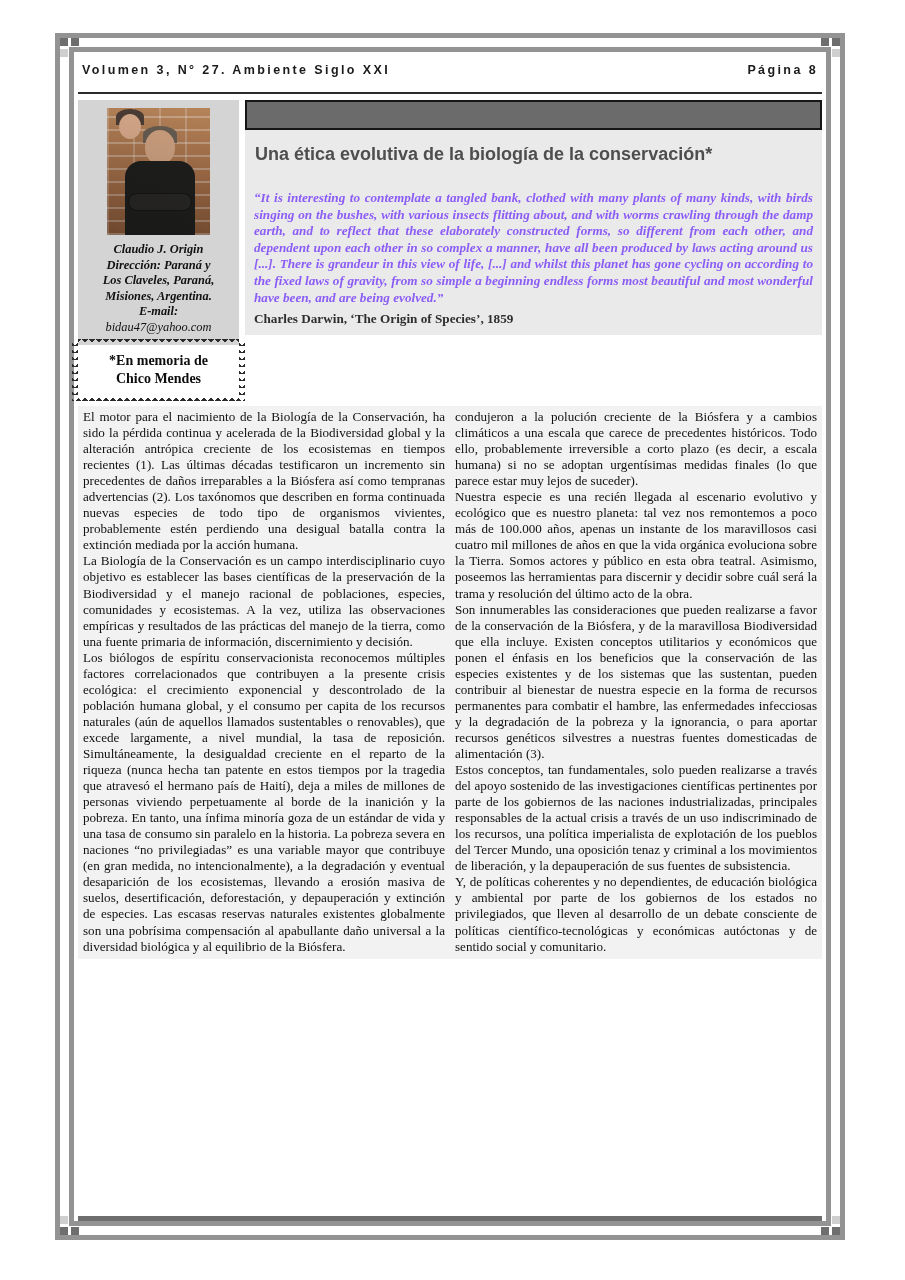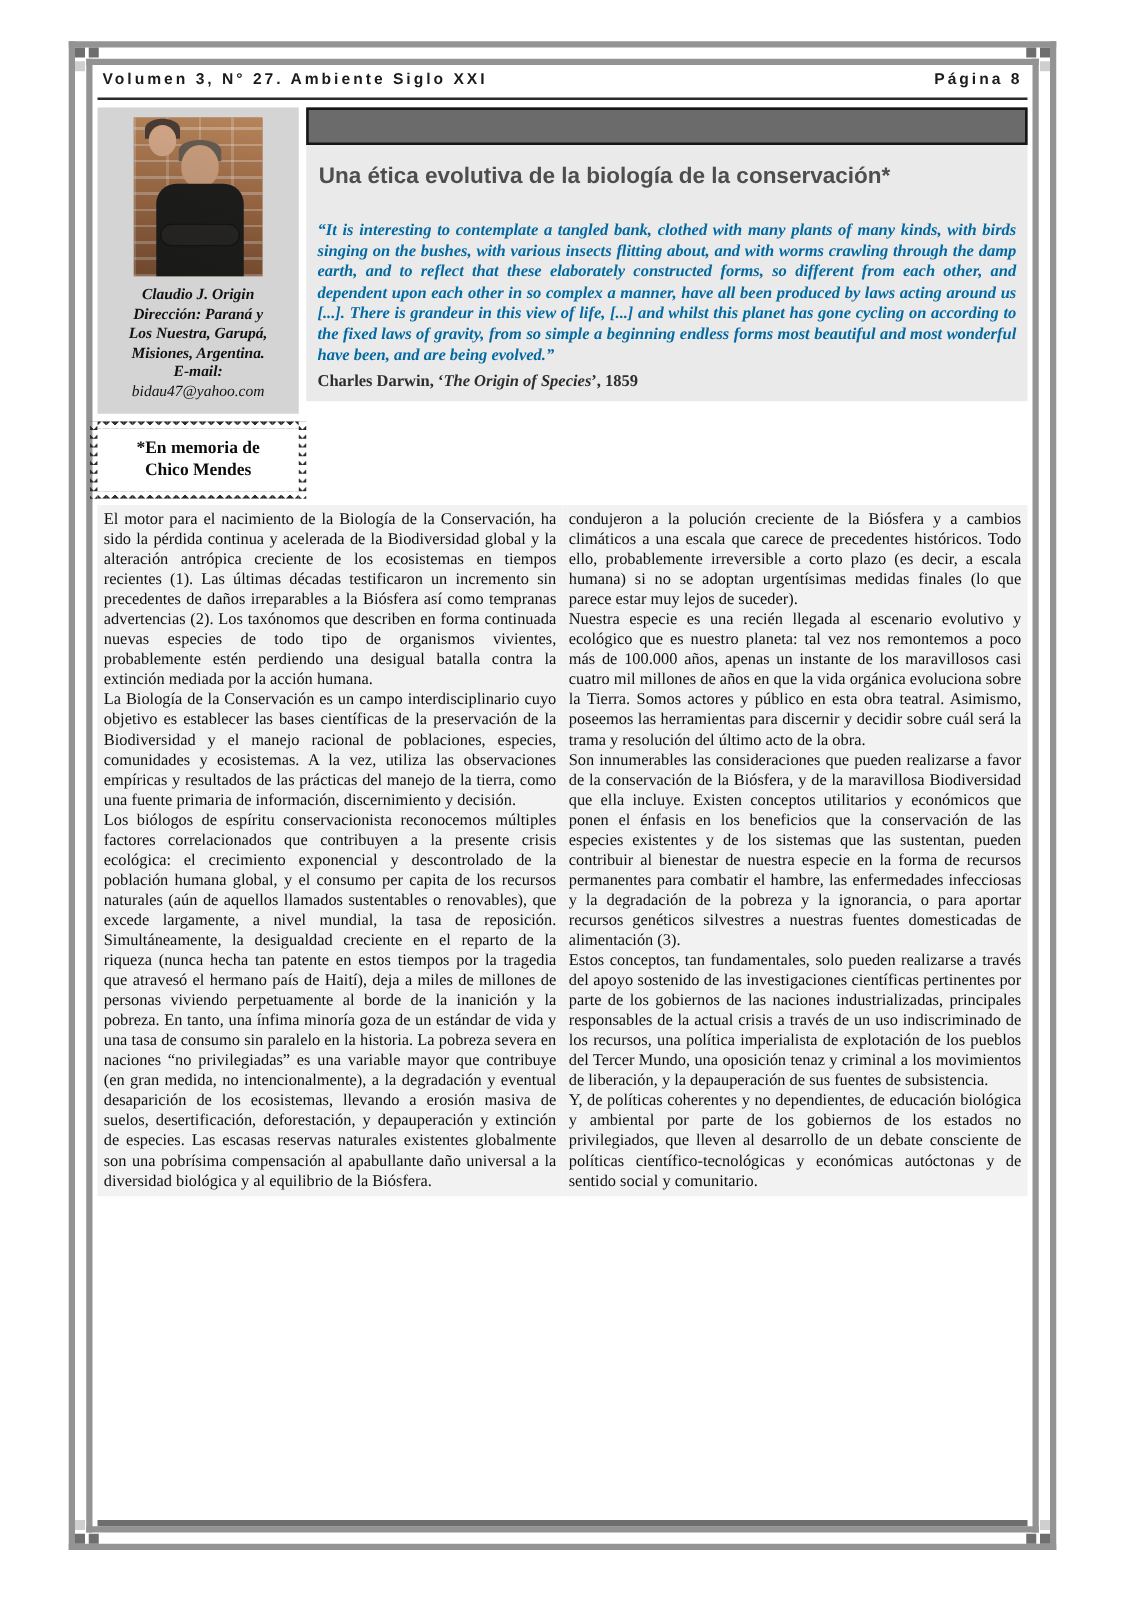--- a/index.html
+++ b/index.html
@@ -46,21 +46,21 @@
   #sheet {
     position: absolute;
     left: 78px; top: 52px;
     width: 744px; height: 1166px;
     background: #ffffff;
   }
 
   
   #masthead {
     position: relative;
-    height: 28px;
+    height: 42px;
     border-bottom: 2px solid #2b2b2b;
     display: flex;
     align-items: center;
     justify-content: space-between;
     padding: 0 4px 4px 4px;
   }
   .masthead-text {
     font-family: "Liberation Sans", sans-serif;
     font-weight: bold;
     font-size: 12.5px;
@@ -156,21 +156,21 @@
     font-family: "Liberation Serif", serif;
     font-style: italic;
     font-weight: bold;
     font-size: 12.4px;
     line-height: 15.5px;
     color: #111111;
   }
   #author-meta .email-addr { font-weight: normal; }
 
   #memorial {
-    margin-top: 12px;
+    margin-top: 0;
     background: #ffffff;
     padding: 7px 4px;
     text-align: center;
     position: relative;
   }
   
   .zig {
     position: absolute;
     background-repeat: repeat-x;
     background-size: 7px 6px;
@@ -223,33 +223,33 @@
     padding: 0 10px 0 10px;
     line-height: 24px;
   }
   #quote-block {
     padding: 12px 9px 4px 9px;
     font-family: "Liberation Serif", serif;
     font-style: italic;
     font-weight: bold;
     font-size: 13.2px;
     line-height: 16.6px;
-    color: #0369a1;
+    color: #8b5cf6;
     text-align: justify;
   }
   #quote-attrib {
     padding: 0 9px;
     font-family: "Liberation Serif", serif;
     font-weight: bold;
     font-style: normal;
     font-size: 13.2px;
     line-height: 17px;
     color: #2e2e2e;
   }
-  #quote-attrib .work { font-style: italic; }
+  #quote-attrib .work { }
 
   
   #body-columns {
     display: flex;
     margin-top: 11px;
     gap: 0;
   }
   .col {
     flex: 1 1 0;
     background: #f2f2f2;
@@ -325,21 +325,21 @@
           <div class="ph-person-hair"></div>
           <div class="ph-person-head"></div>
           <div class="ph-person-body"></div>
           <div class="ph-person-arms"></div>
           <div class="ph-shade"></div>
         </div>
 
         <div id="author-meta">
           <div>Claudio J. Origin</div>
           <div>Dirección: Paraná y</div>
-          <div>Los Nuestra, Garupá,</div>
+          <div>Los Claveles, Paraná,</div>
           <div>Misiones, Argentina.</div>
           <div>E-mail:</div>
           <div class="email-addr">bidau47@yahoo.com</div>
         </div>
       </div>
 
       <div id="memorial">
         <div class="zig zig-top"></div>
         <div class="zig zig-bottom"></div>
         <div class="zig-v zig-left"></div>

